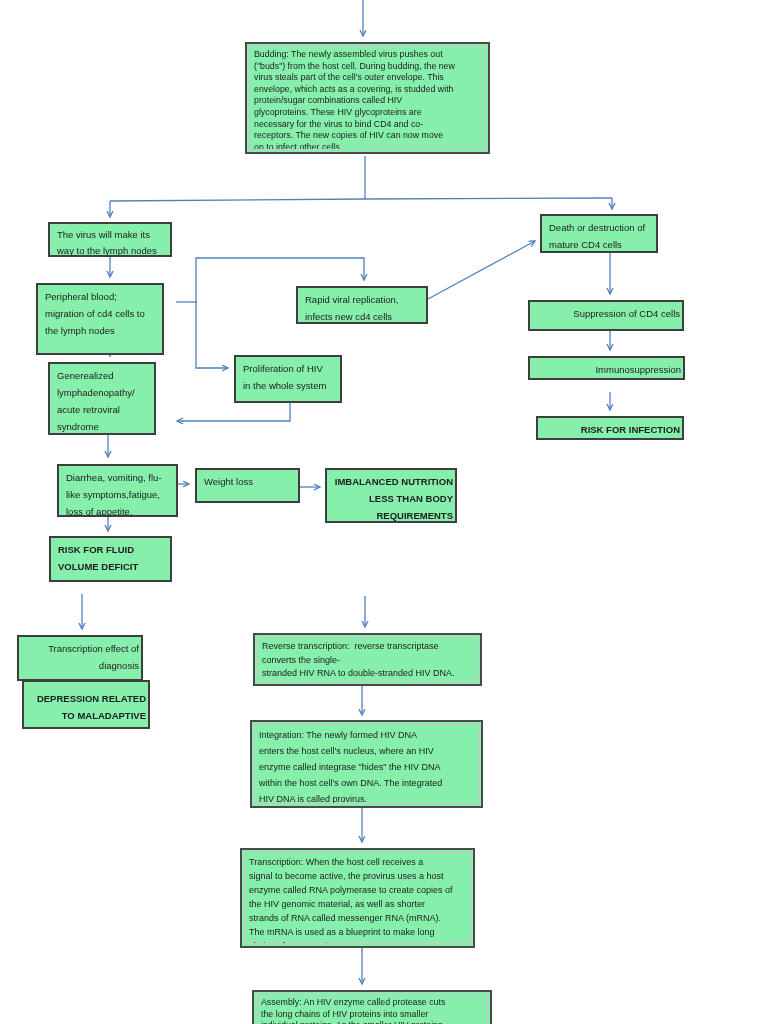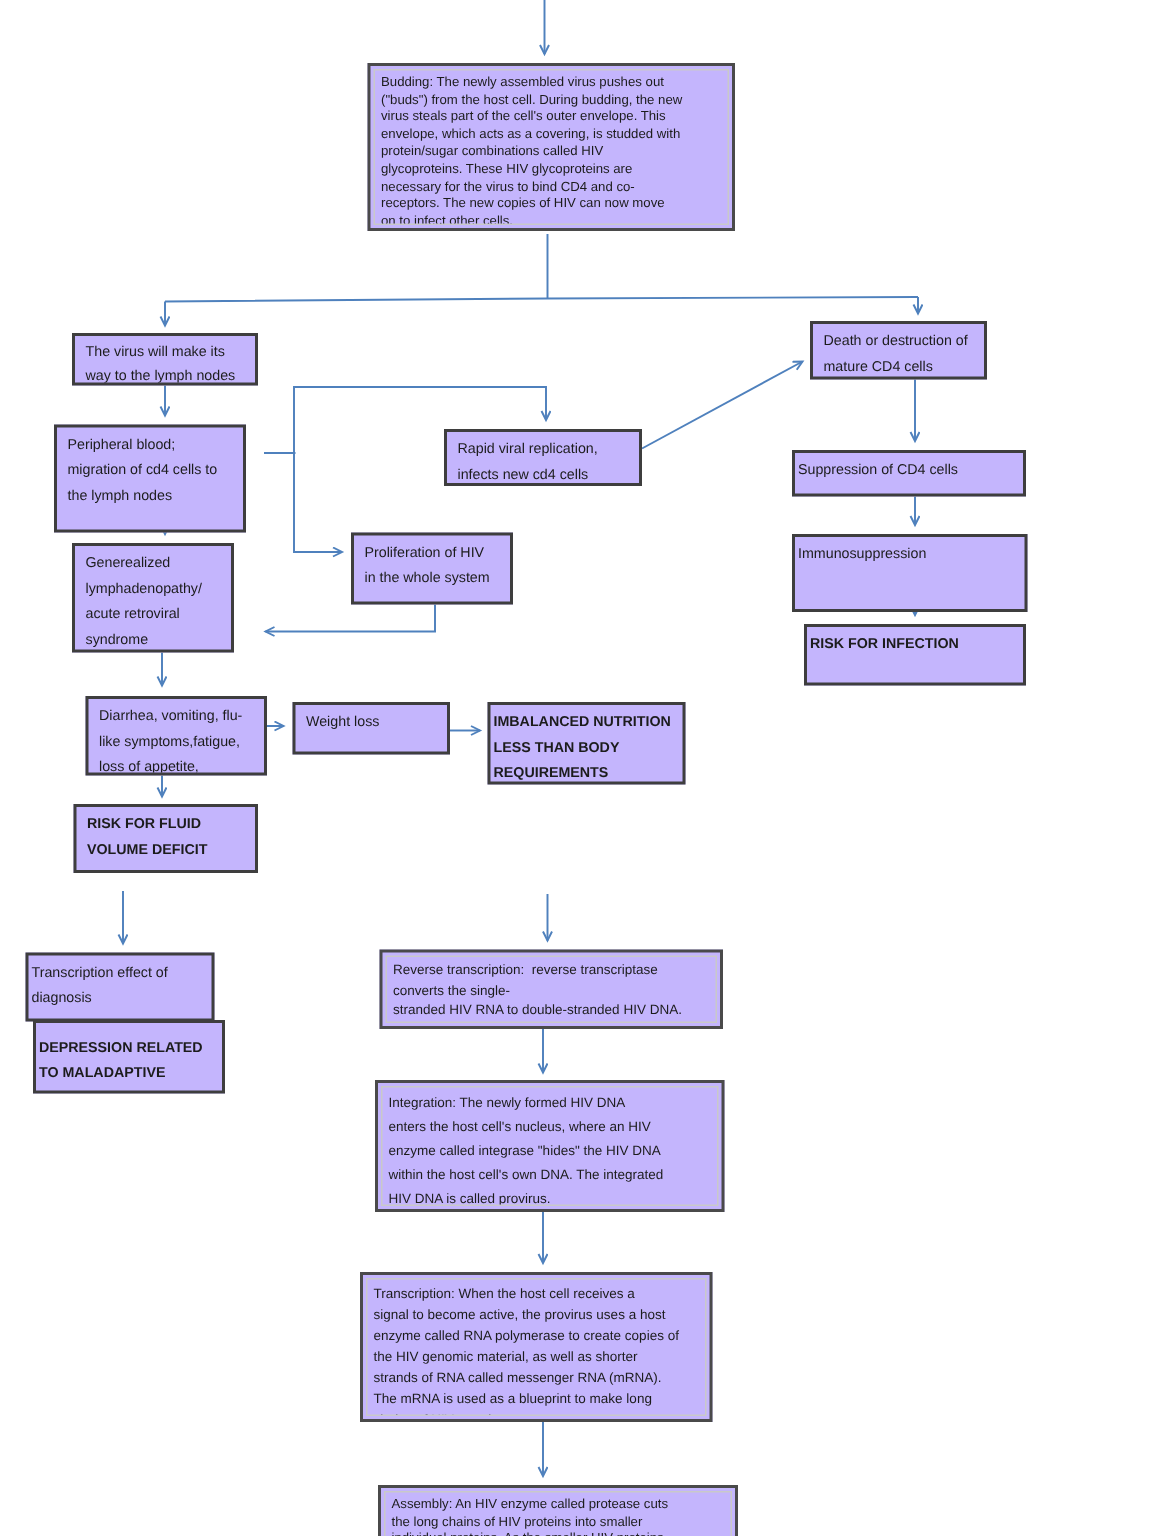--- a/index.html
+++ b/index.html
@@ -3,28 +3,28 @@
 <meta charset="utf-8">
 <style>
   html,body{margin:0;padding:0}
   body{
     width:768px;height:1024px;position:relative;overflow:hidden;
     background:#ffffff;color:#1c1c1c;
     font-family:"Liberation Sans","DejaVu Sans",sans-serif;
   }
   svg.edges{position:absolute;left:0;top:0;z-index:1}
   .node{
-    position:absolute;box-sizing:border-box;background:#c4b5fd;
+    position:absolute;box-sizing:border-box;background:#86efac;
     border:2px solid #3e3e3e;z-index:2;
   }
   .in{white-space:pre;box-sizing:border-box;height:100%;overflow:hidden}
   
   .flow .in{font-size:9.5px;line-height:17px;padding:3px 5px 0 7px}
   .lh15 .in{line-height:15.5px}
-  .center .in{text-align:left;padding-left:2px;padding-right:2px}
+  .center .in{text-align:right;padding-left:2px;padding-right:2px}
   .bold .in{font-weight:bold}
   
   .txt{border-color:#4a4a4a;padding:2px}
   .txt .in{border:1px solid #c9c9c9;font-size:8.8px;line-height:11.6px;padding:2px 4px}
   .lh13 .in{font-size:9px;line-height:13.5px}
   .lh16 .in{font-size:9px;line-height:16px}
   .lh14 .in{font-size:9px;line-height:14px}
 </style>
 </head>
 <body>
@@ -106,25 +106,25 @@
 
 <div class="node flow" style="left:540px;top:214px;width:118px;height:39px">
   <div class="in">Death or destruction of
 mature CD4 cells</div>
 </div>
 
 <div class="node flow center" style="left:528px;top:300px;width:156px;height:31px">
   <div class="in">Suppression of CD4 cells</div>
 </div>
 
-<div class="node flow center" style="left:528px;top:356px;width:157px;height:52px">
+<div class="node flow center" style="left:528px;top:356px;width:157px;height:24px">
   <div class="in">Immunosuppression</div>
 </div>
 
-<div class="node flow center bold" style="left:536px;top:416px;width:148px;height:41px">
+<div class="node flow center bold" style="left:536px;top:416px;width:148px;height:24px">
   <div class="in">RISK FOR INFECTION</div>
 </div>
 
 <div class="node flow" style="left:57px;top:464px;width:121px;height:53px">
   <div class="in">Diarrhea, vomiting, flu-
 like symptoms,fatigue,
 loss of appetite,</div>
 </div>
 
 <div class="node flow" style="left:195px;top:468px;width:105px;height:35px">

